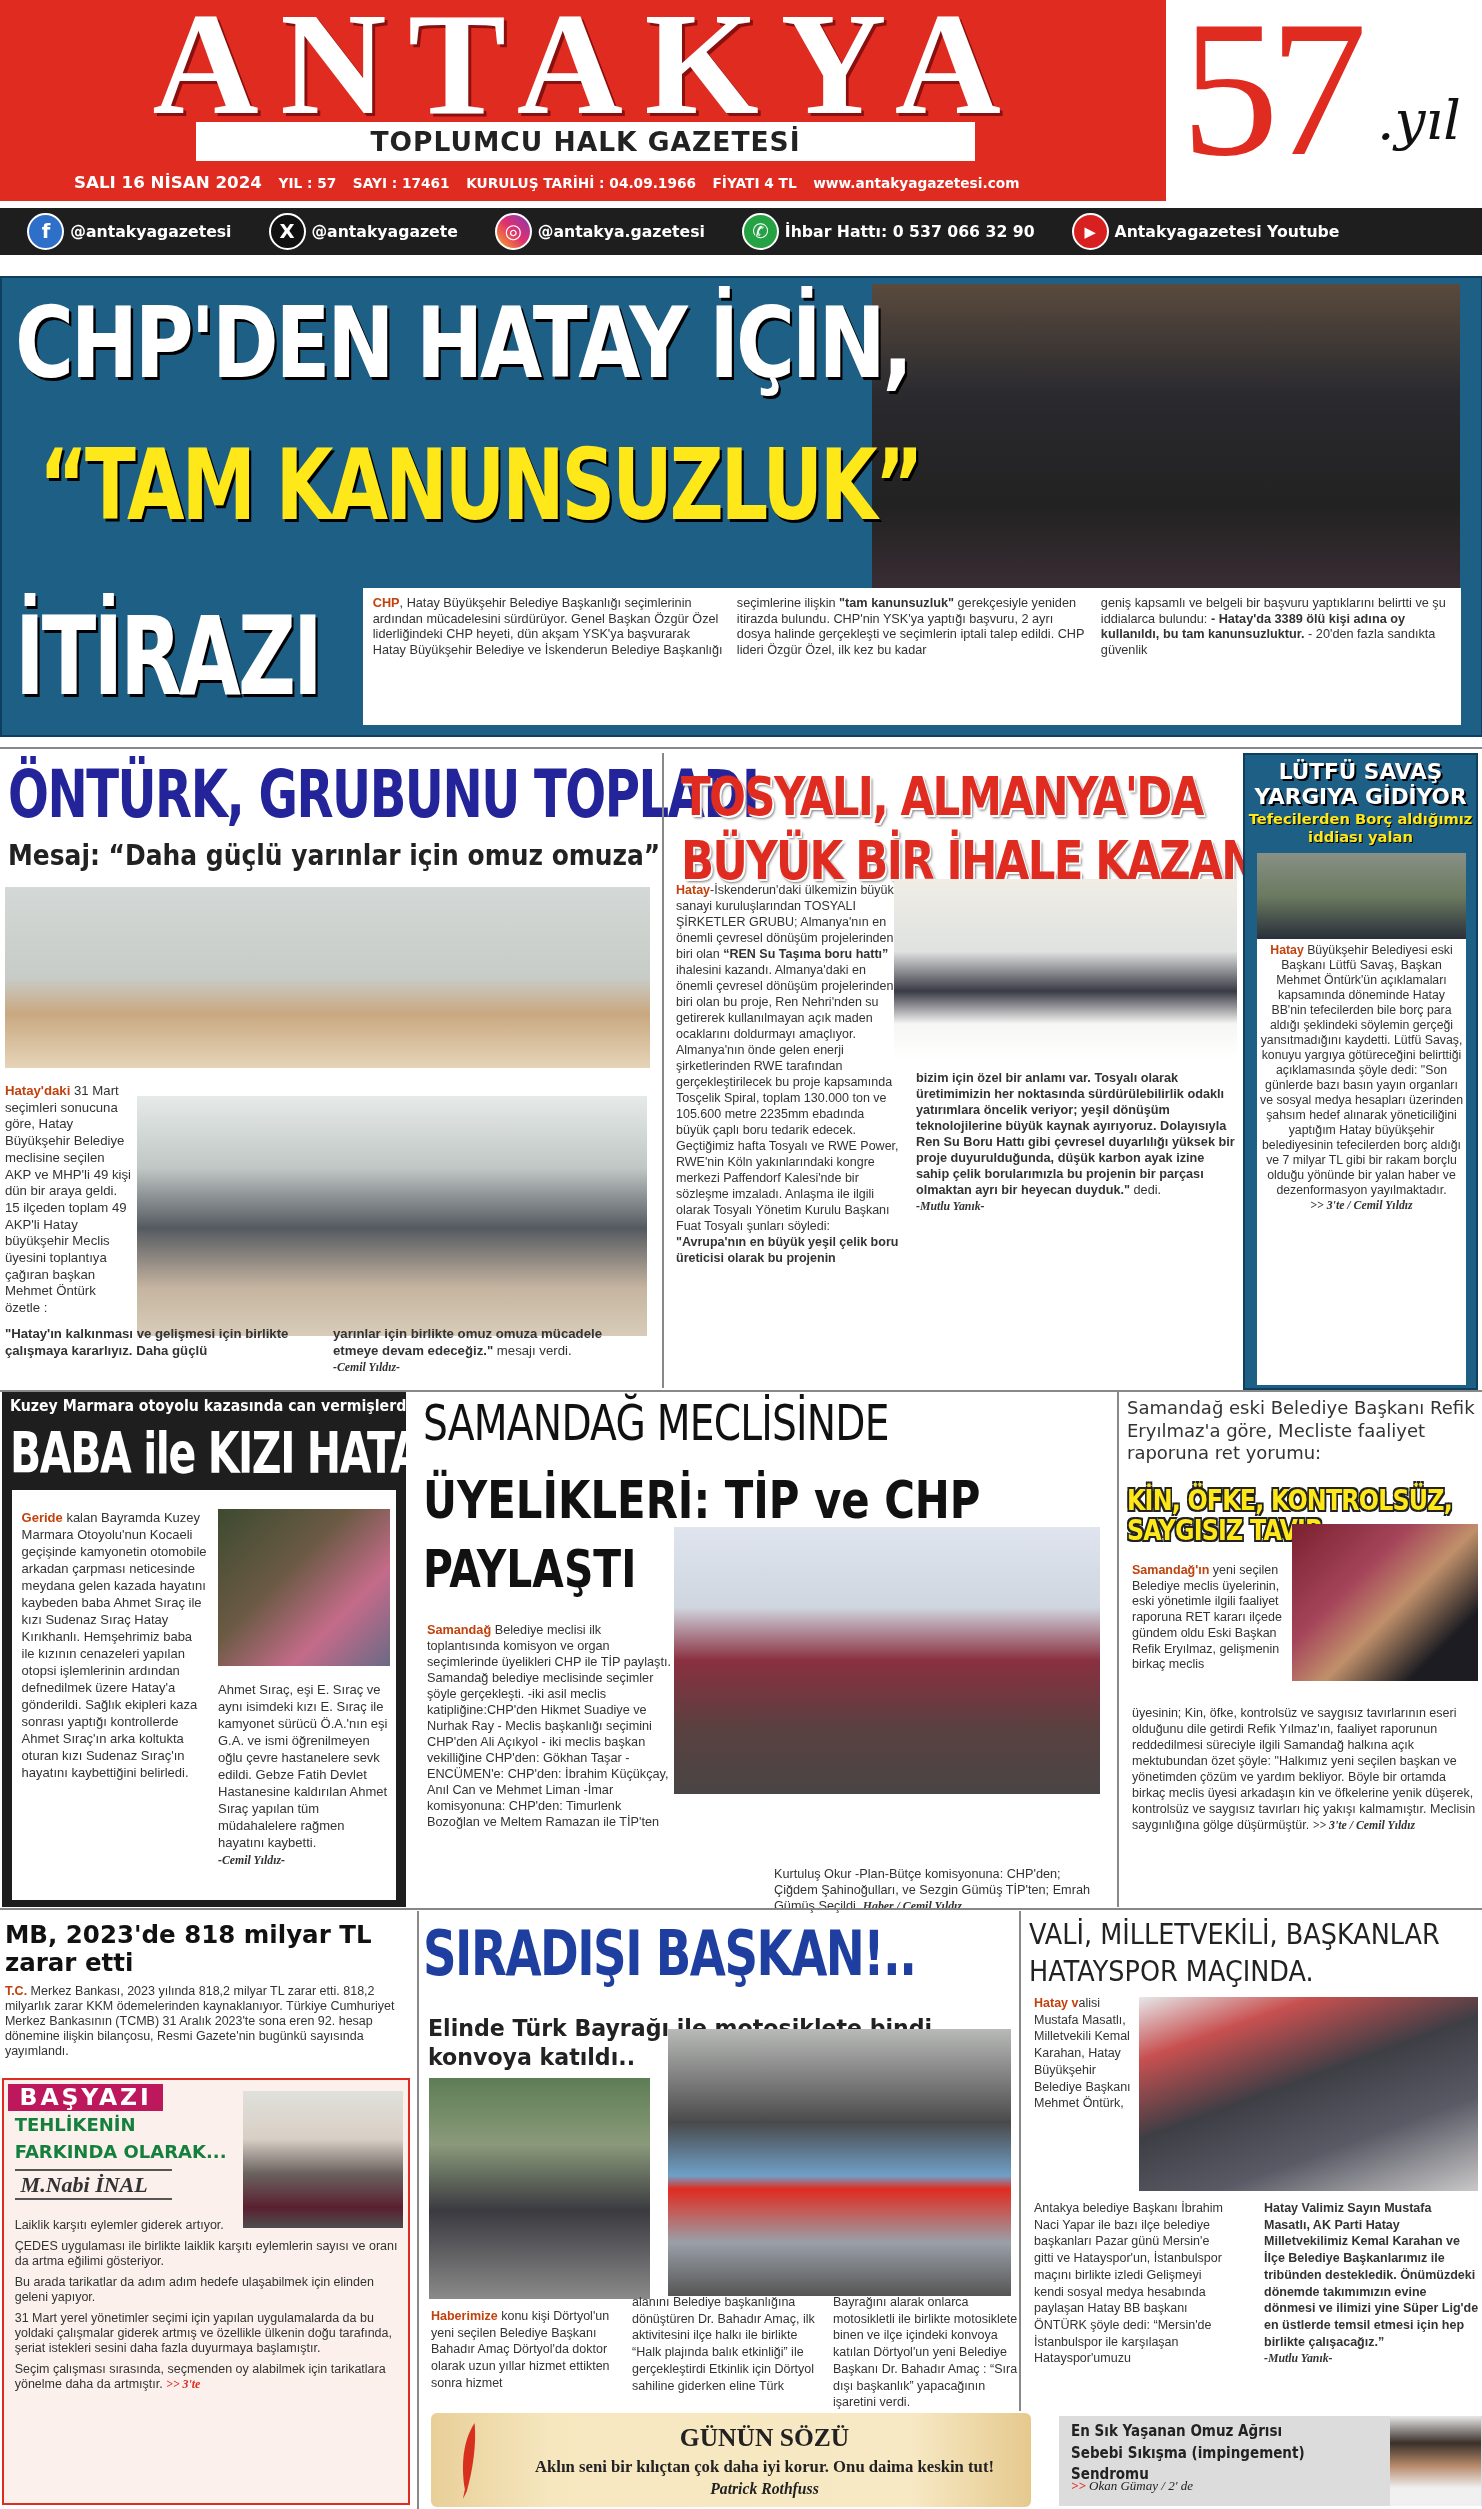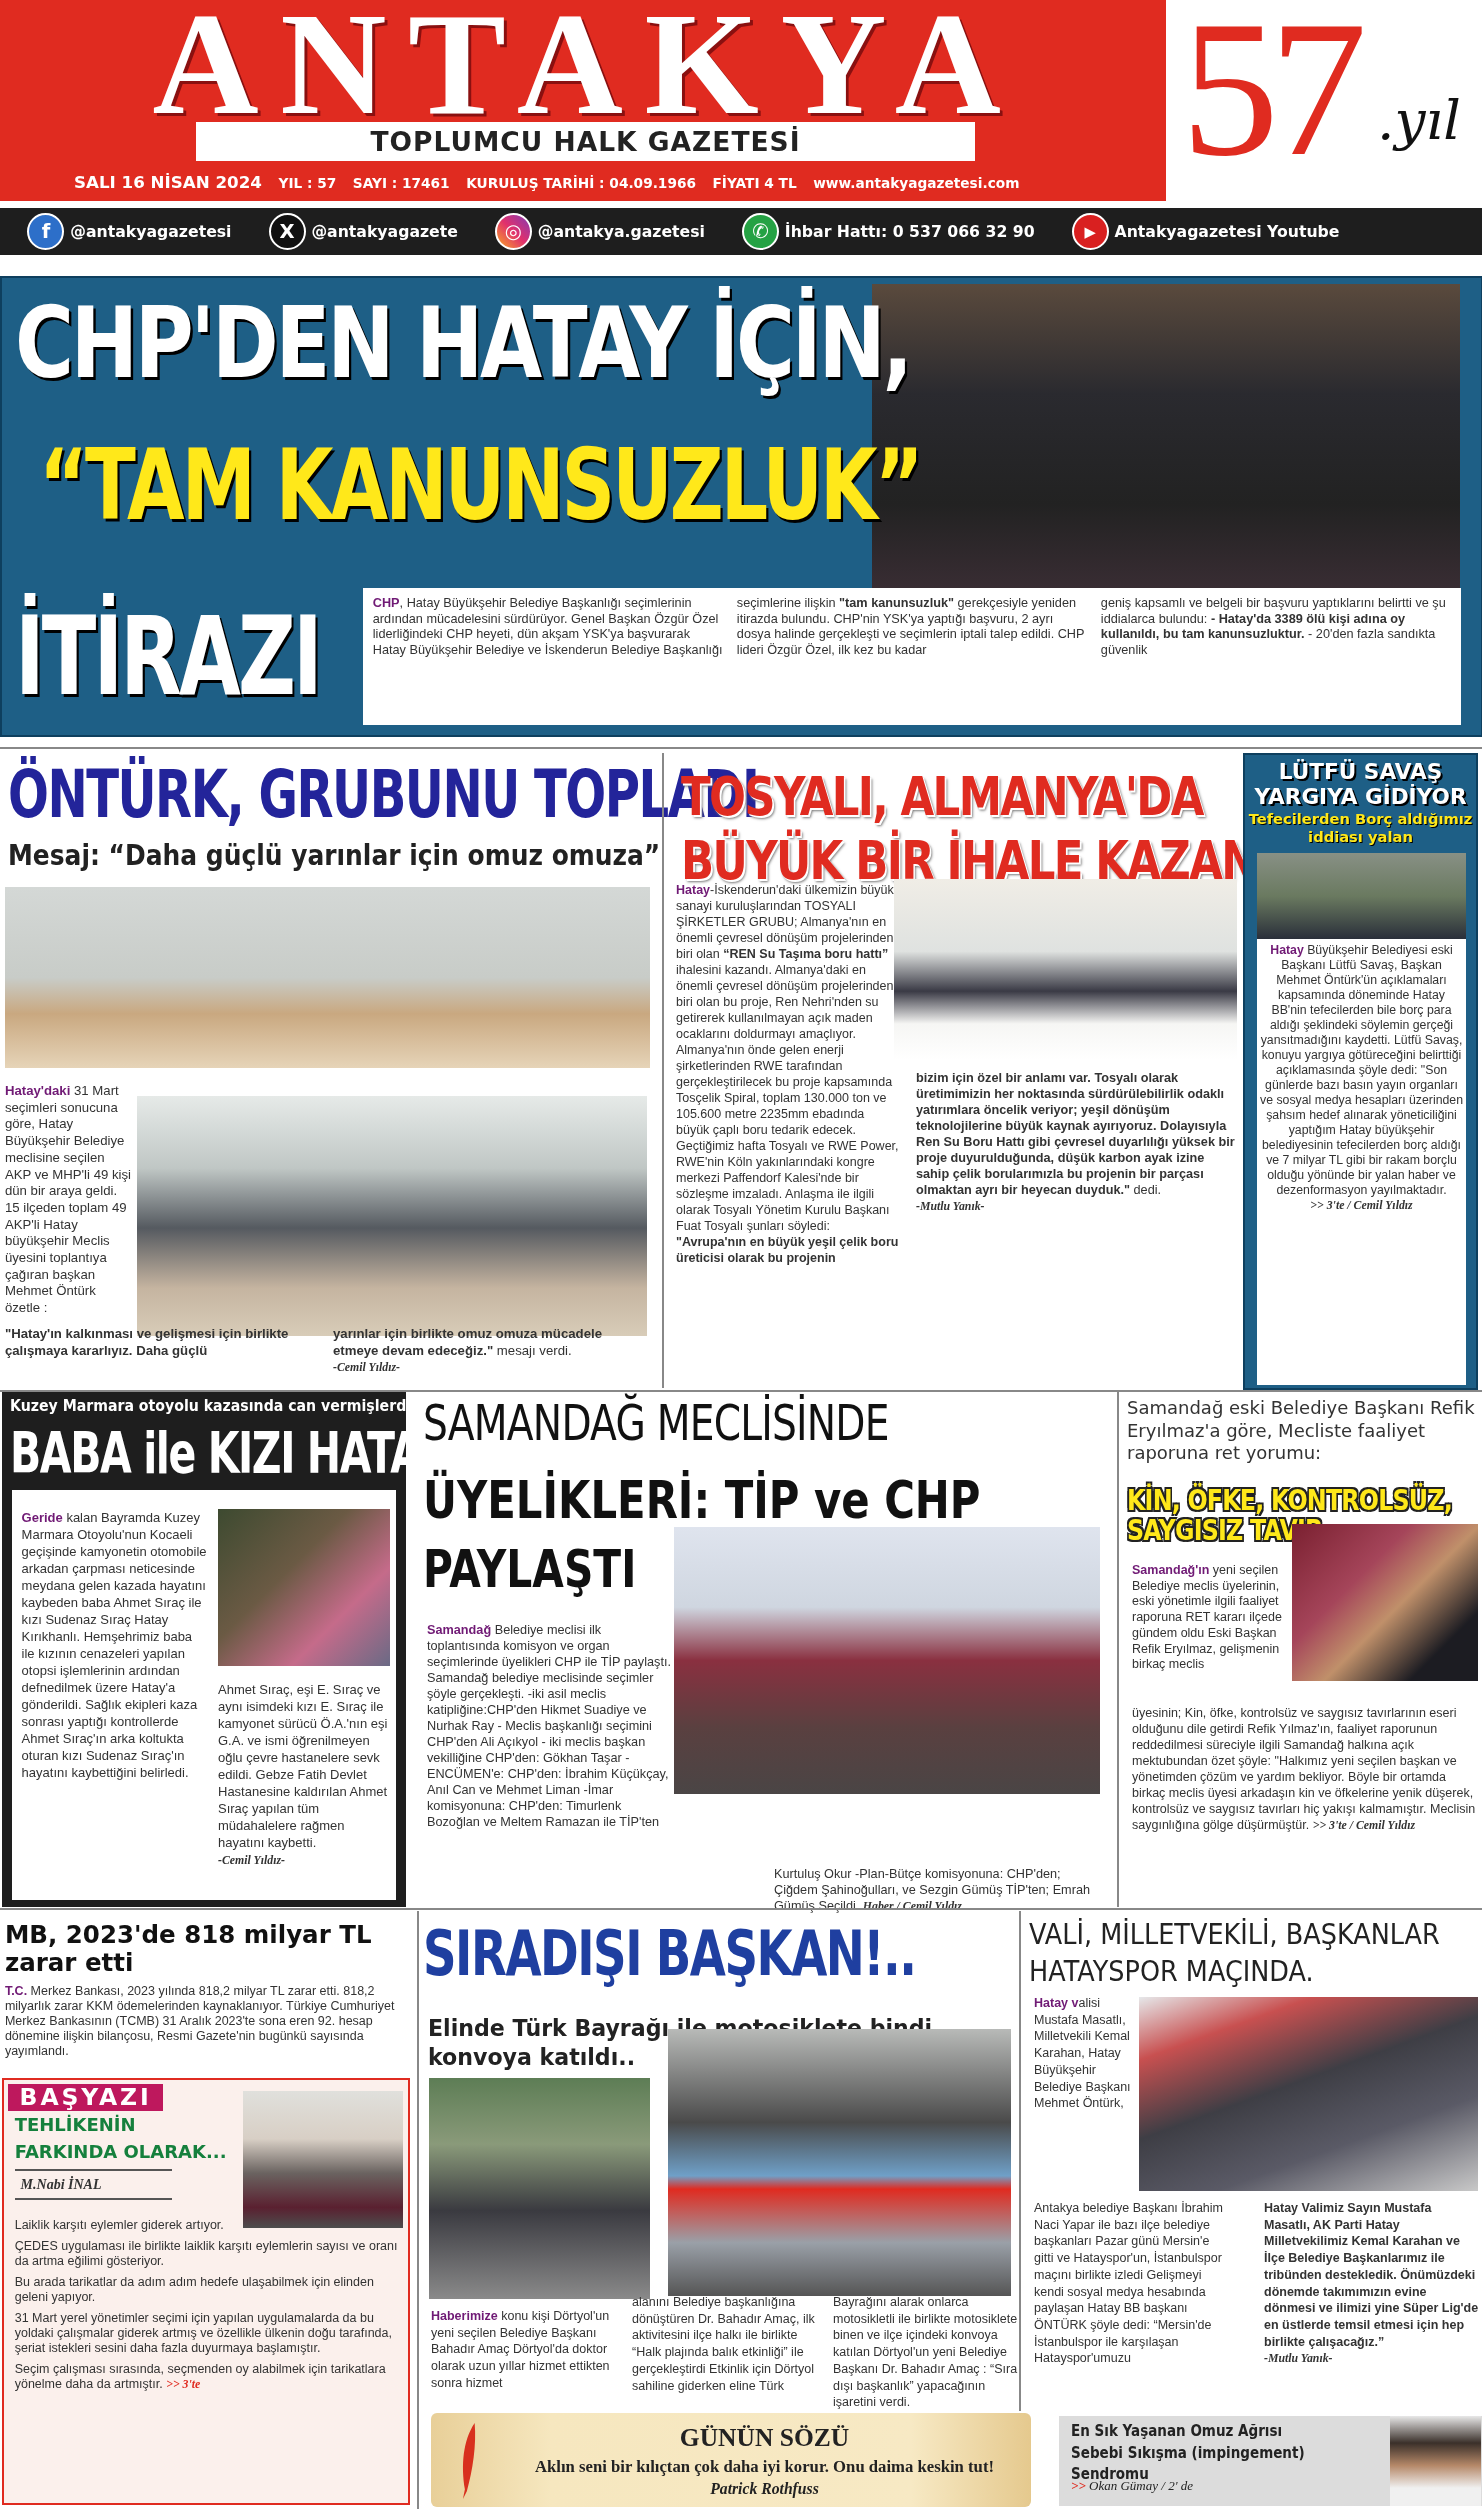--- a/index.html
+++ b/index.html
@@ -1,18 +1,18 @@
 <!DOCTYPE html>
 <html><head>
 <meta charset="utf-8">
 <style>
 *{box-sizing:border-box;margin:0;padding:0}
 body{width:1483px;height:2509px;background:#fff;font-family:"Liberation Sans",sans-serif;color:#222;position:relative;overflow:hidden}
 .abs{position:absolute}
-.red{color:#701a75}
+.red{color:#c2410c}
 b{font-weight:bold}
 .body-text{font-size:13.2px;line-height:16.7px;color:#333}
 .sig{font-family:"Liberation Serif",serif;font-style:italic;font-weight:bold;font-size:11.8px;color:#333}
 .arrow{color:#e02b20;font-weight:bold}
 .photo{position:absolute;overflow:hidden}
 
 #mast{left:0;top:0;width:1166px;height:201px;background:#e02b20}
 #mast-title{left:29px;top:0;width:1117px;height:127px;font-family:"Liberation Serif",serif;font-weight:bold;font-size:147px;color:#fff;letter-spacing:21.6px;line-height:127px;text-align:center;text-shadow:2.9px 2.9px 0 #8a1010}
 #mast-sub{left:196px;top:122px;width:779px;height:39px;background:#fff;font-family:"DejaVu Sans",sans-serif;font-weight:bold;font-size:26.5px;color:#222;text-align:center;line-height:39px;letter-spacing:1px}
 #mast-info{left:74px;top:172px;width:1078px;height:21.6px;color:#fff;font-family:"DejaVu Sans",sans-serif;font-weight:bold;font-size:13.7px;line-height:21.6px;white-space:nowrap}
@@ -73,21 +73,21 @@
 #kin-photo{left:1292px;top:1524px;width:186px;height:157px;background:linear-gradient(135deg,#7a2030 0%,#a5455a 35%,#c0906a 55%,#1c1c22 80%)}
 #kin-t1{left:1132px;top:1563px;width:162px;font-size:12.5px;line-height:15.7px}
 #kin-t2{left:1132px;top:1705px;width:348px;font-size:12.5px;line-height:16px}
 
 #mb-title{left:4.9px;top:1921px;width:412px;font-family:"DejaVu Sans",sans-serif;font-weight:bold;font-size:24.5px;line-height:28px;color:#111}
 #mb-text{left:4.9px;top:1984px;width:412px;font-size:12.5px;line-height:15px}
 
 #bas-box{left:2px;top:2078px;width:408px;height:427px;background:#fbf0ec;border:2px solid #e02b20}
 #bas-label{left:7.8px;top:2084px;background:#be185d;color:#fff;font-family:"DejaVu Sans",sans-serif;font-weight:bold;font-size:23.5px;padding:0 11.8px;line-height:27.4px;letter-spacing:2.9px}
 #bas-title{left:14.7px;top:2112px;font-family:"DejaVu Sans",sans-serif;font-weight:bold;font-size:18px;line-height:26.5px;color:#15803d}
-#bas-author{left:14.7px;top:2169px;width:157px;border-top:2px solid #555;border-bottom:2px solid #555;font-family:"Liberation Serif",serif;font-style:italic;font-weight:bold;font-size:14px;line-height:27.4px;color:#333;padding-left:5.9px}
+#bas-author{left:14.7px;top:2169px;width:157px;border-top:2px solid #555;border-bottom:2px solid #555;font-family:"Liberation Serif",serif;font-style:italic;font-weight:bold;font-size:22px;line-height:27.4px;color:#333;padding-left:5.9px}
 #bas-photo{left:243px;top:2091px;width:160px;height:137px;background:linear-gradient(180deg,#e0e0dc 0%,#d8cfc5 35%,#6a6360 60%,#5a2030 85%,#4d4d4d 100%)}
 #bas-text{left:14.7px;top:2210px;width:390px;font-size:12.5px;line-height:15px}
 #bas-text p{margin-bottom:5.9px}
 
 #sir-title{left:423px;top:1919px;font-family:"DejaVu Sans",sans-serif;font-weight:bold;font-size:63px;color:#1f3fa0;line-height:69px;white-space:nowrap;letter-spacing:-2px;transform:scaleX(0.74);transform-origin:left top}
 #sir-sub{left:428px;top:2014px;width:588px;font-family:"DejaVu Sans",sans-serif;font-weight:bold;font-size:23.5px;line-height:29px;color:#222;transform:scaleX(0.94);transform-origin:left top}
 #sir-p1{left:429px;top:2078px;width:221px;height:221px;background:linear-gradient(180deg,#5d7d55 0%,#8a9a7a 30%,#3a3a40 60%,#8a8a8a 100%)}
 #sir-p2{left:668px;top:2029px;width:343px;height:267px;background:linear-gradient(180deg,#b8bab8 0%,#4a4a4a 35%,#6fa0c8 55%,#e02b20 60%,#9aa0a8 80%,#555 100%)}
 #sir-t1{left:431px;top:2308px;width:181px;font-size:12.5px;line-height:16.7px}
 #sir-t2{left:632px;top:2294px;width:186px;font-size:12.5px;line-height:16.7px}

